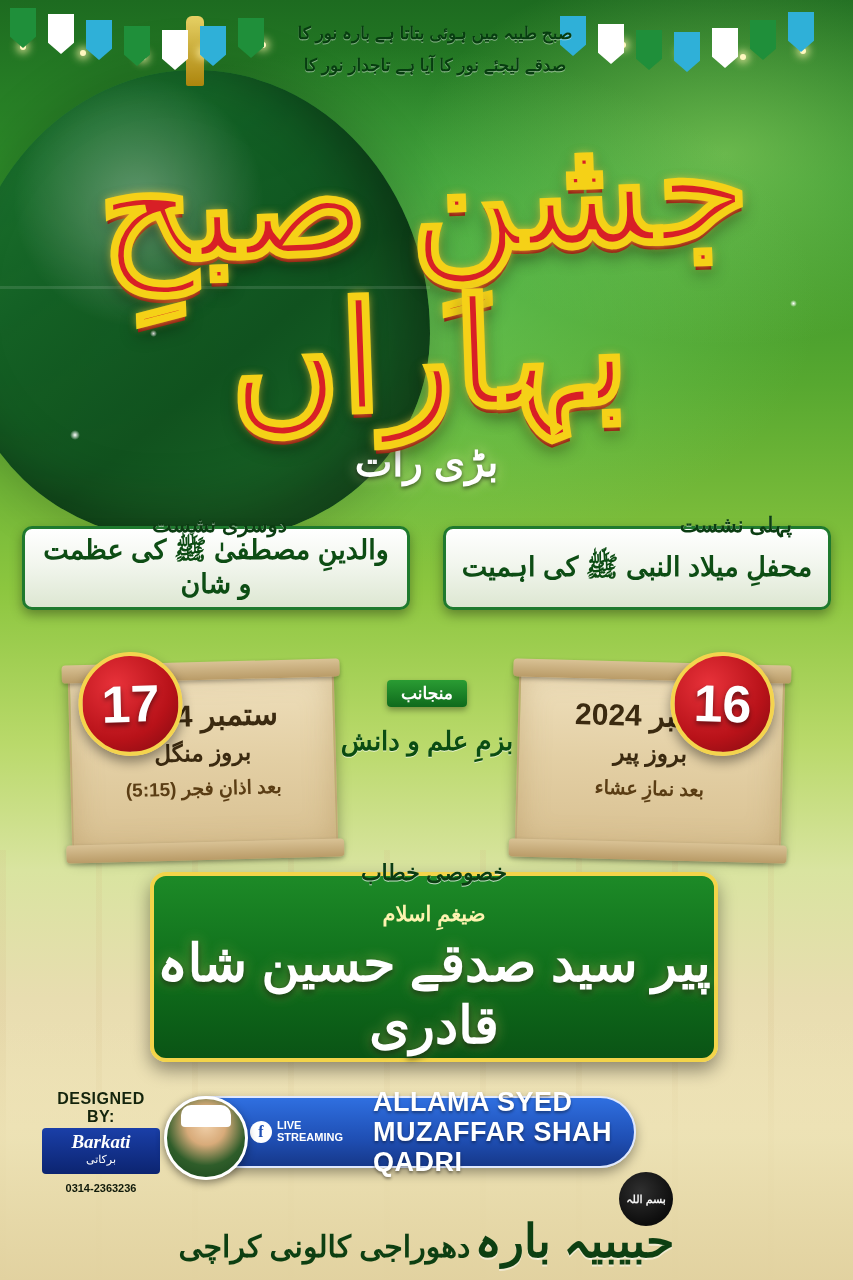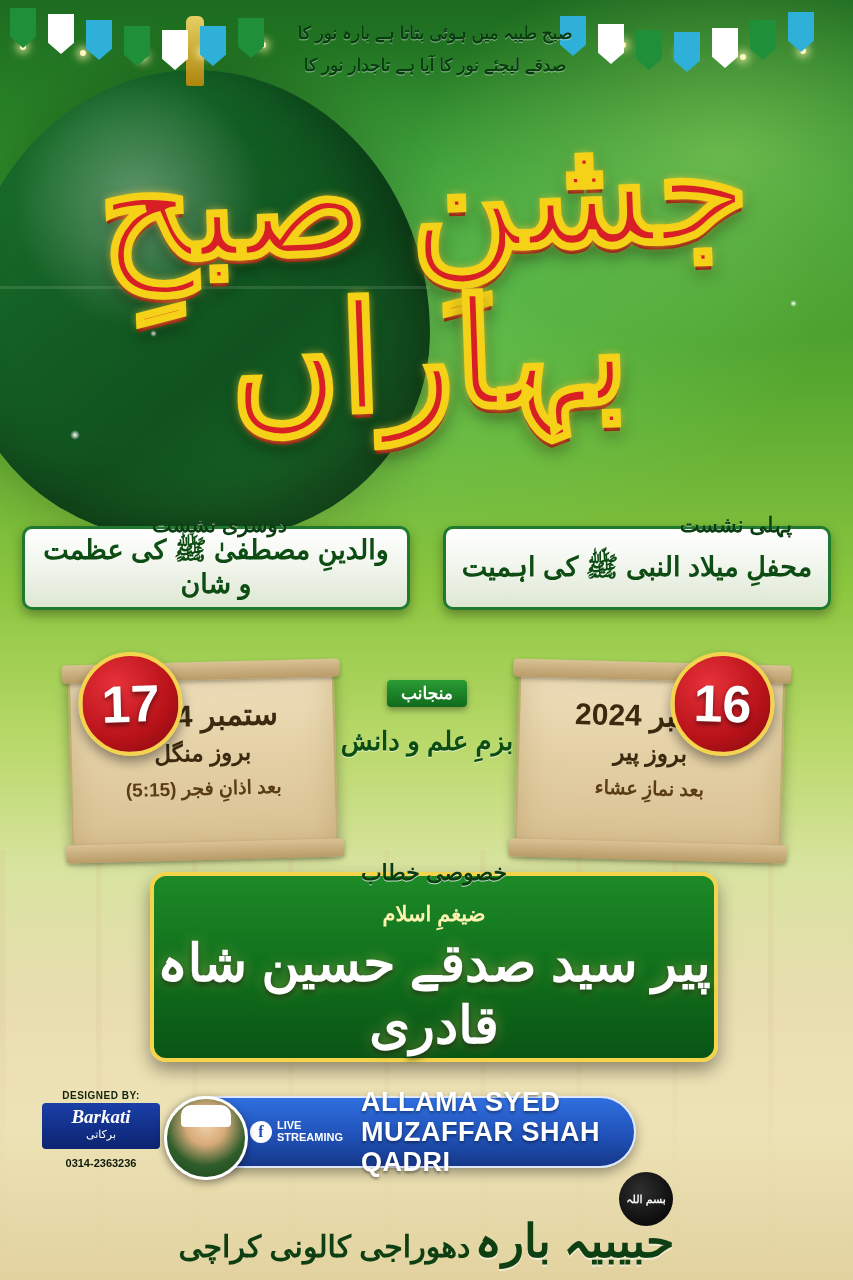--- a/index.html
+++ b/index.html
@@ -343,21 +343,21 @@
   
   .designer {
     position: absolute;
     left: 42px;
     top: 1090px;
     width: 118px;
     text-align: center;
     color: #14240c;
   }
   .designer-label {
-    font-size: 10px;
+    font-size: 16px;
     font-weight: bold;
     letter-spacing: 0.5px;
   }
   .designer-logo {
     margin-top: 2px;
     background: linear-gradient(180deg, #1a3fa8, #0c2470);
     border-radius: 4px;
     padding: 3px 0 8px;
     color: #ffffff;
   }
@@ -439,21 +439,21 @@
     font-weight: bold;
     line-height: 1.05;
     margin-left: 5px;
     text-align: left;
   }
   .live-name {
     color: #ffffff;
     font-size: 27px;
     font-weight: bold;
     line-height: 1.12;
-    margin-left: 10px;
+    margin-left: 22px;
     text-align: left;
     letter-spacing: 0.5px;
     text-shadow: 0 2px 3px rgba(0,0,0,0.4);
   }
   
   .venue {
     position: absolute;
     left: 0;
     bottom: 12px;
     width: 853px;
@@ -529,20 +529,21 @@
     <div class="flag" style="left:788px; top:12px; background:#2fb0d8;"></div>
   </div>
 
   <div class="couplet">
     <div>صبح طیبہ میں ہوئی بتاتا ہے بارہ نور کا</div>
     <div>صدقے لیجئے نور کا آیا ہے تاجدار نور کا</div>
   </div>
 
   <div class="title-wrap">
     <div class="title-main">جشنِ صبحِ بہاراں</div>
+    <div class="title-sub">بڑی رات</div>
   </div>
 
   <div class="sessions">
     <div class="session right">
       <div class="session-tag">پہلی نشست</div>
       <div class="session-text">محفلِ میلاد النبی ﷺ کی اہمیت</div>
     </div>
     <div class="session left">
       <div class="session-tag">دوسری نشست</div>
       <div class="session-text">والدینِ مصطفیٰ ﷺ کی عظمت و شان</div>

